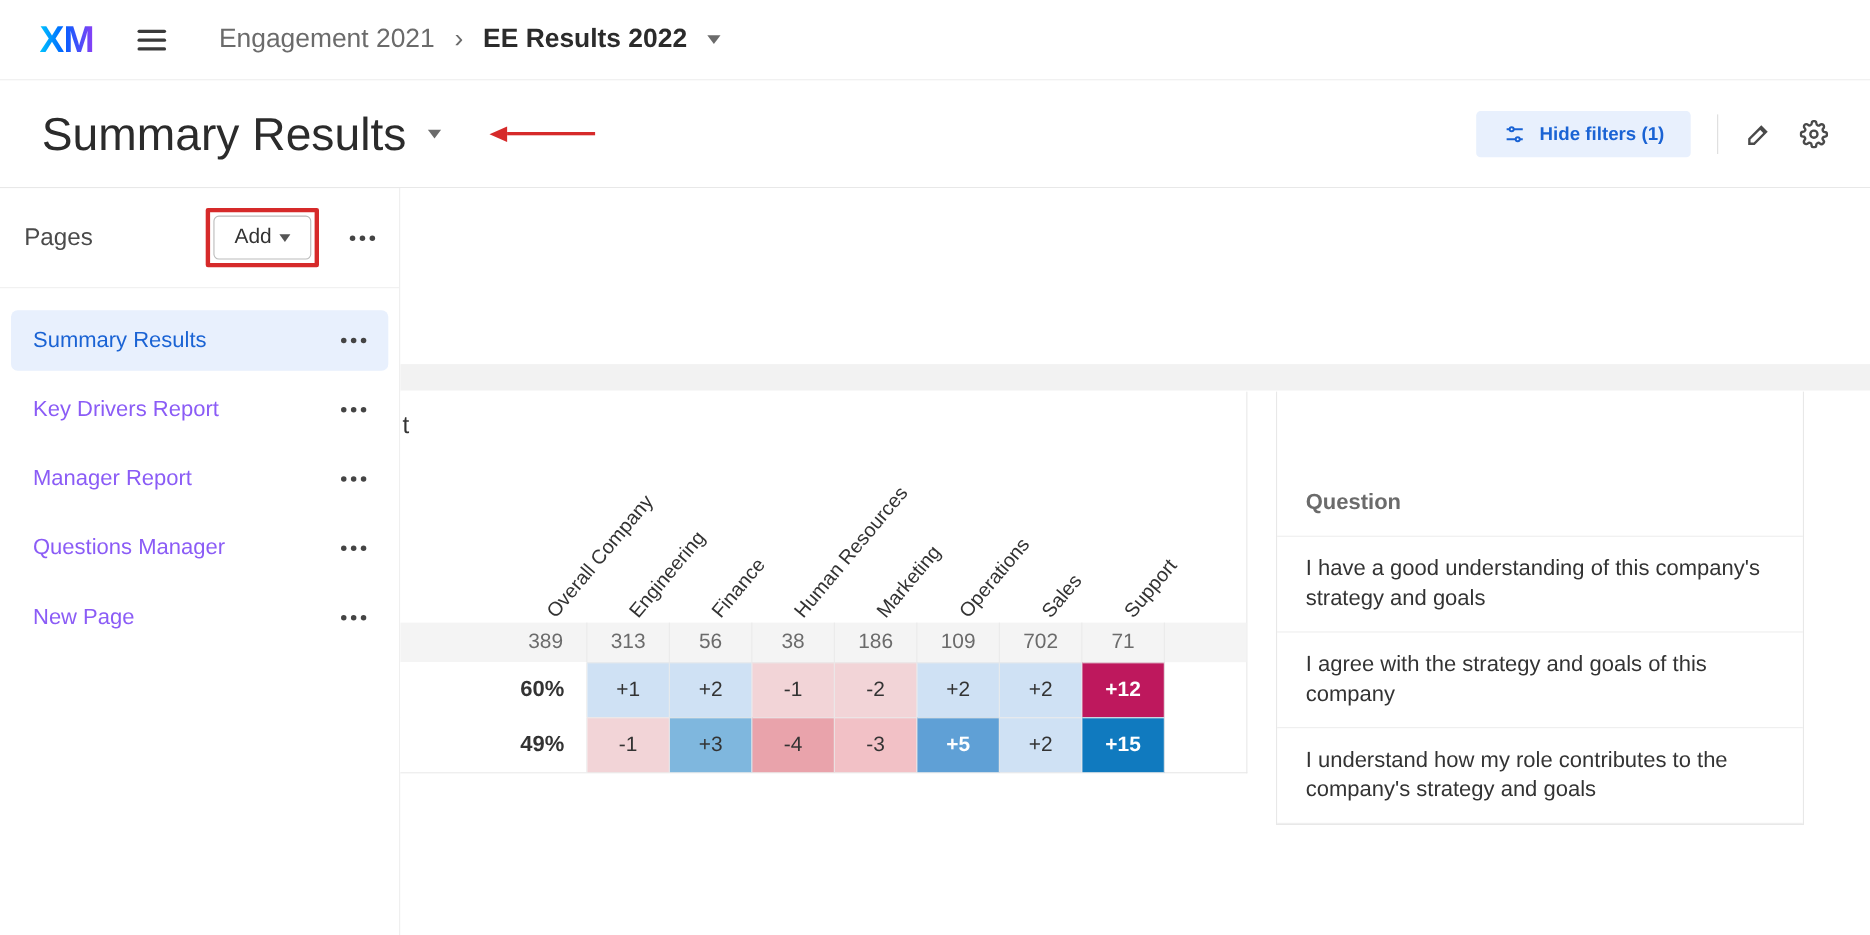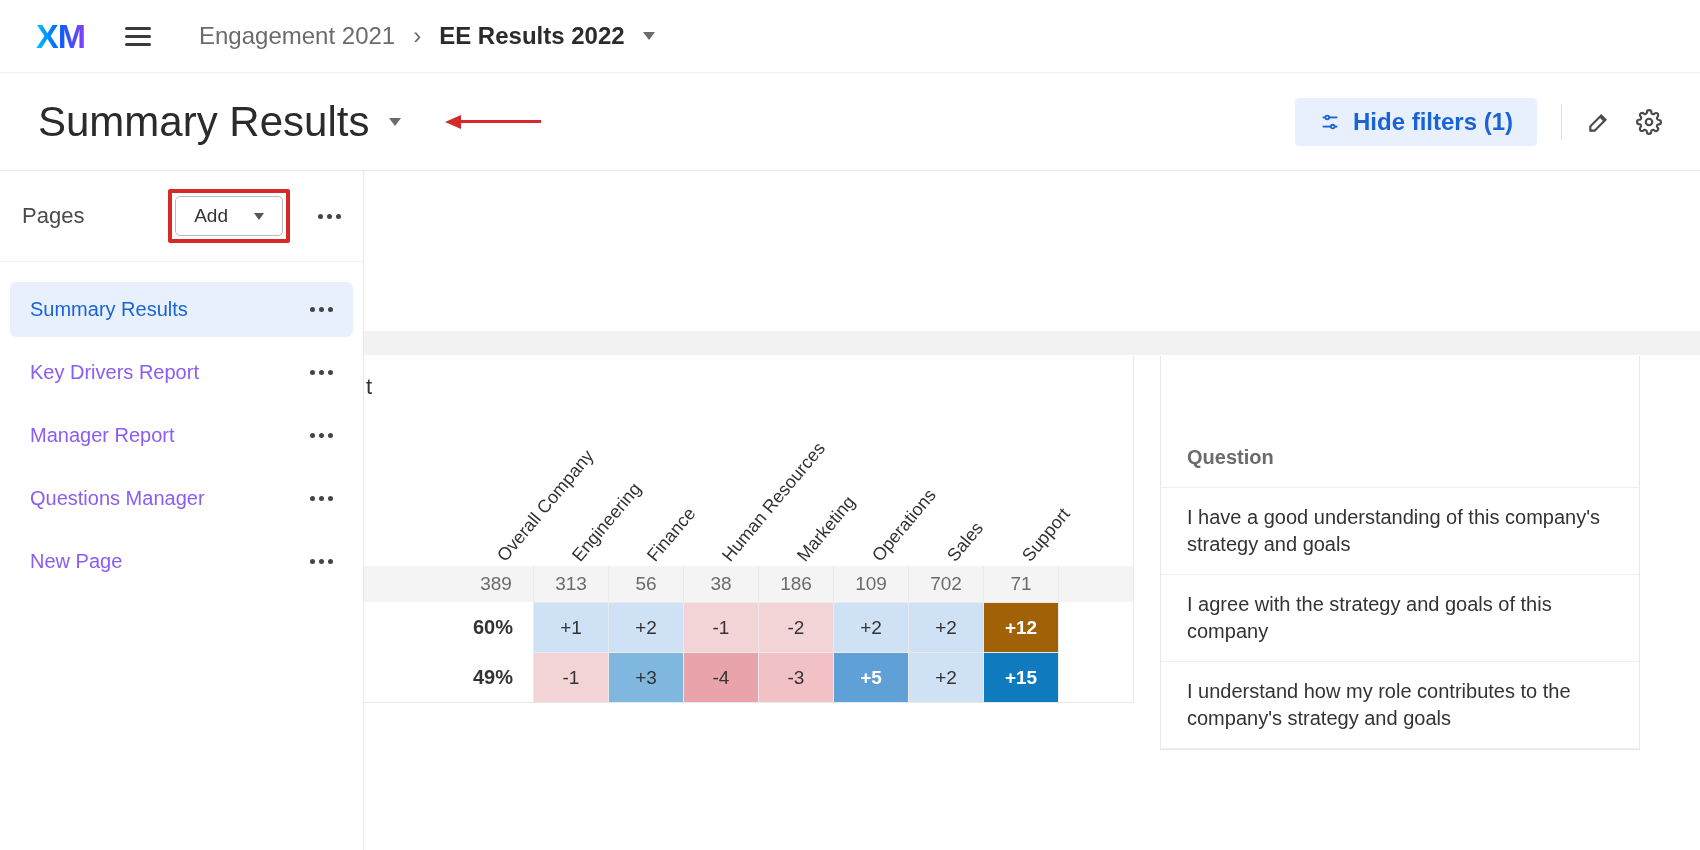--- a/index.html
+++ b/index.html
@@ -32,39 +32,39 @@
     display:flex; align-items:center; height:98px; padding:0 38px;
     border-bottom:1px solid #e8e8e8; justify-content:space-between;
   }
   .title-group { display:flex; align-items:center; gap:20px; }
   .page-title { font-size: 42px; font-weight:500; color:#2b2b2b; }
   .arrow-callout { display:flex; align-items:center; margin-left:24px; }
   .arrow-line { width:80px; height:3px; background:#d62a2a; }
   .arrow-head { width:0; height:0; border-top:7px solid transparent; border-bottom:7px solid transparent; border-right:16px solid #d62a2a; }
   .title-actions { display:flex; align-items:center; gap:24px; }
   .hide-filters {
-    background:#e8f0fd; color:#1a63d4; font-weight:600; font-size:24px;
+    background:#e8f0fd; color:#1a63d4; font-weight:600; font-size:17px;
     padding:10px 24px; border-radius:4px; display:flex; align-items:center; gap:12px;
     cursor:pointer;
   }
   .icn { display:inline-flex; }
   .divider { width:1px; height:36px; background:#ddd; }
   
   .content { display:flex; height: calc(850px - 171px); }
   .sidebar { width:364px; border-right:1px solid #e8e8e8; display:flex; flex-direction:column; }
   .pages-header {
     display:flex; align-items:center; padding:18px 22px;
     border-bottom:1px solid #f0f0f0; gap:10px;
   }
   .pages-label { font-size:22px; color:#4a4a4a; flex:1; }
   .highlight-box { border:4px solid #d62a2a; padding:3px; border-radius:2px; }
   .add-btn {
     border:1px solid #bbb; border-radius:5px; background:#fff;
     padding:8px 18px; font-size:19px; color:#333; display:flex;
-    align-items:center; gap:26px; cursor:pointer;
+    align-items:center; gap:7px; cursor:pointer;
   }
   .kebab { display:flex; gap:4px; margin-left:18px; cursor:pointer; }
   .kebab span { width:5px; height:5px; border-radius:50%; background:#444; }
   
   .pages-list { padding:20px 10px; display:flex; flex-direction:column; gap:8px; }
   .page-item {
     display:flex; align-items:center; justify-content:space-between;
     padding:16px 20px; border-radius:6px; font-size:20px; color:#8b5cf6; cursor:pointer;
   }
   .page-item.active { background:#e8f0fd; color:#1a63d4; font-weight:500; }
@@ -239,21 +239,21 @@
           <div class="hm-cell">71</div>
         </div>
       <div class="hm-row" id="hm-row1">
           <div class="hm-lead">60%</div>
           <div class="hm-dcell" style="background: rgb(207, 225, 244);">+1</div>
           <div class="hm-dcell" style="background: rgb(207, 225, 244);">+2</div>
           <div class="hm-dcell" style="background: rgb(242, 212, 215);">-1</div>
           <div class="hm-dcell" style="background: rgb(242, 212, 215);">-2</div>
           <div class="hm-dcell" style="background: rgb(207, 225, 244);">+2</div>
           <div class="hm-dcell" style="background: rgb(207, 225, 244);">+2</div>
-          <div class="hm-dcell" style="background: #a16207; color: rgb(255, 255, 255); font-weight: 700;">+12</div>
+          <div class="hm-dcell" style="background: #be185d; color: rgb(255, 255, 255); font-weight: 700;">+12</div>
         </div>
       <div class="hm-row" id="hm-row2">
           <div class="hm-lead">49%</div>
           <div class="hm-dcell" style="background: rgb(242, 212, 215);">-1</div>
           <div class="hm-dcell" style="background: rgb(127, 183, 222);">+3</div>
           <div class="hm-dcell" style="background: rgb(233, 163, 171);">-4</div>
           <div class="hm-dcell" style="background: rgb(242, 193, 198);">-3</div>
           <div class="hm-dcell" style="background: rgb(95, 160, 214); color: rgb(255, 255, 255); font-weight: 700;">+5</div>
           <div class="hm-dcell" style="background: rgb(207, 225, 244);">+2</div>
           <div class="hm-dcell" style="background: rgb(16, 122, 191); color: rgb(255, 255, 255); font-weight: 700;">+15</div>

